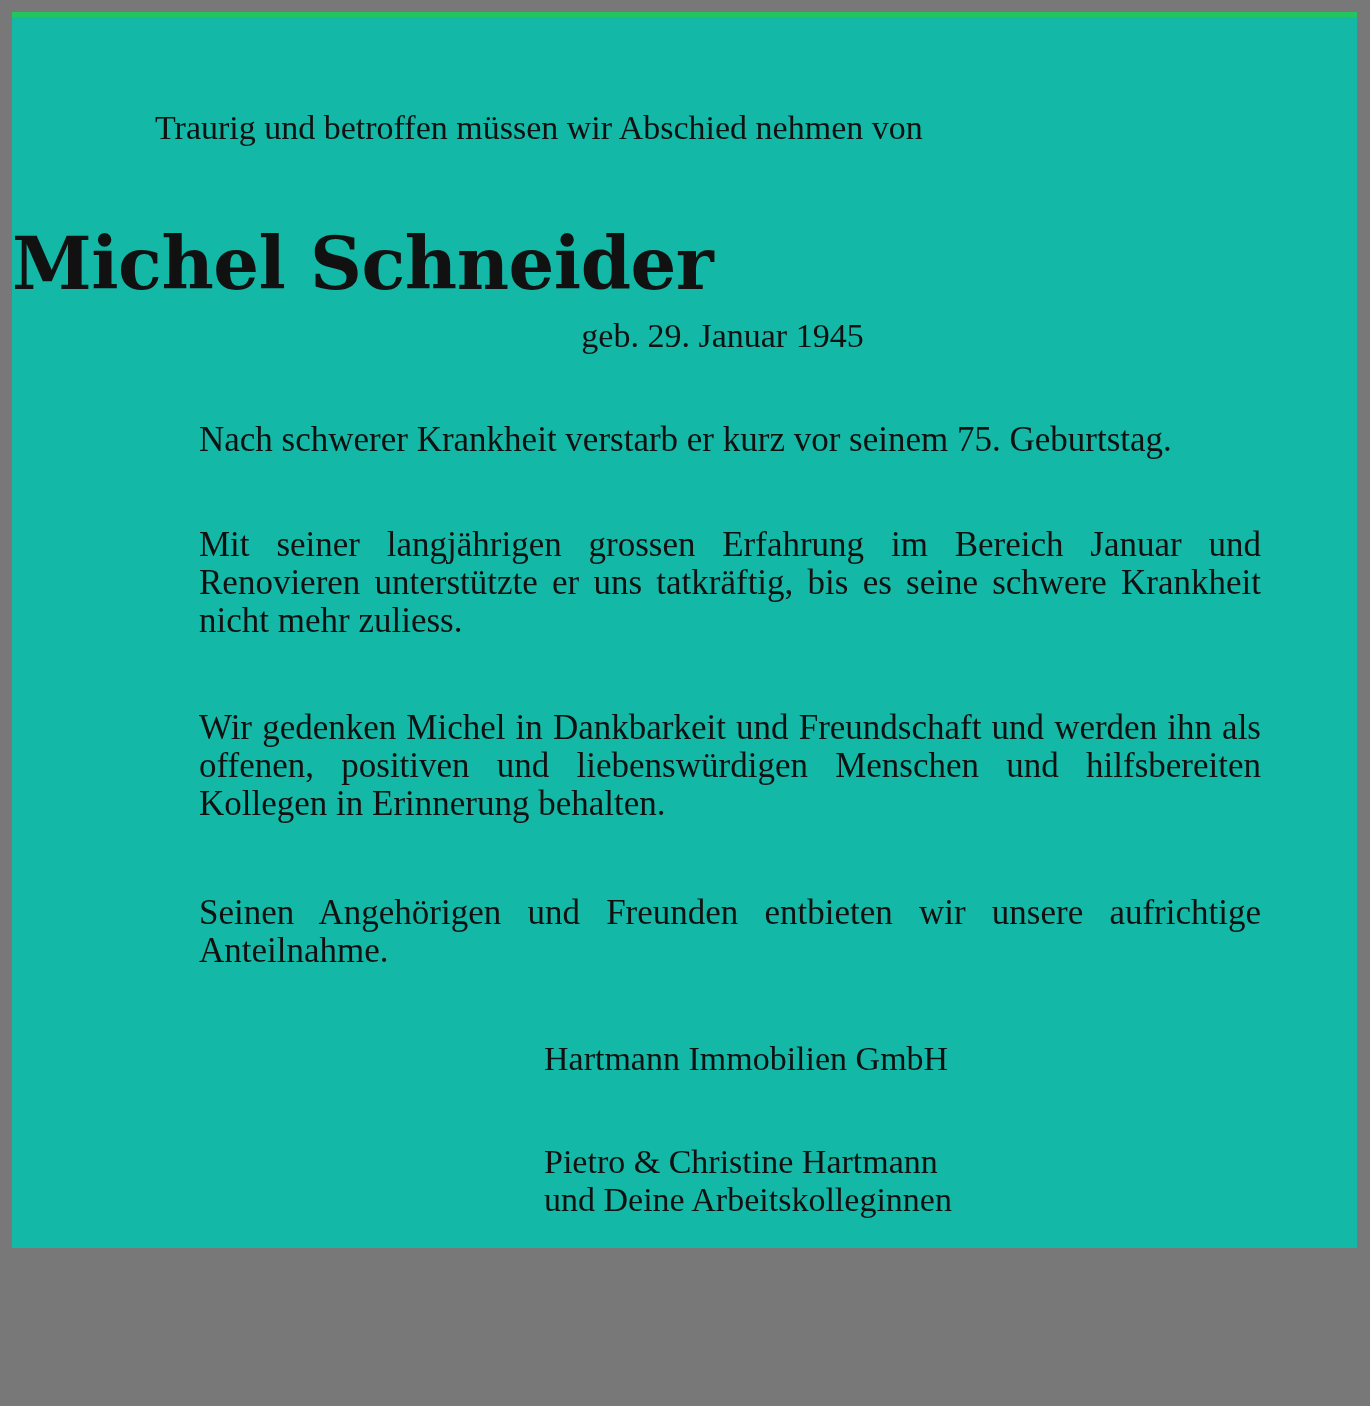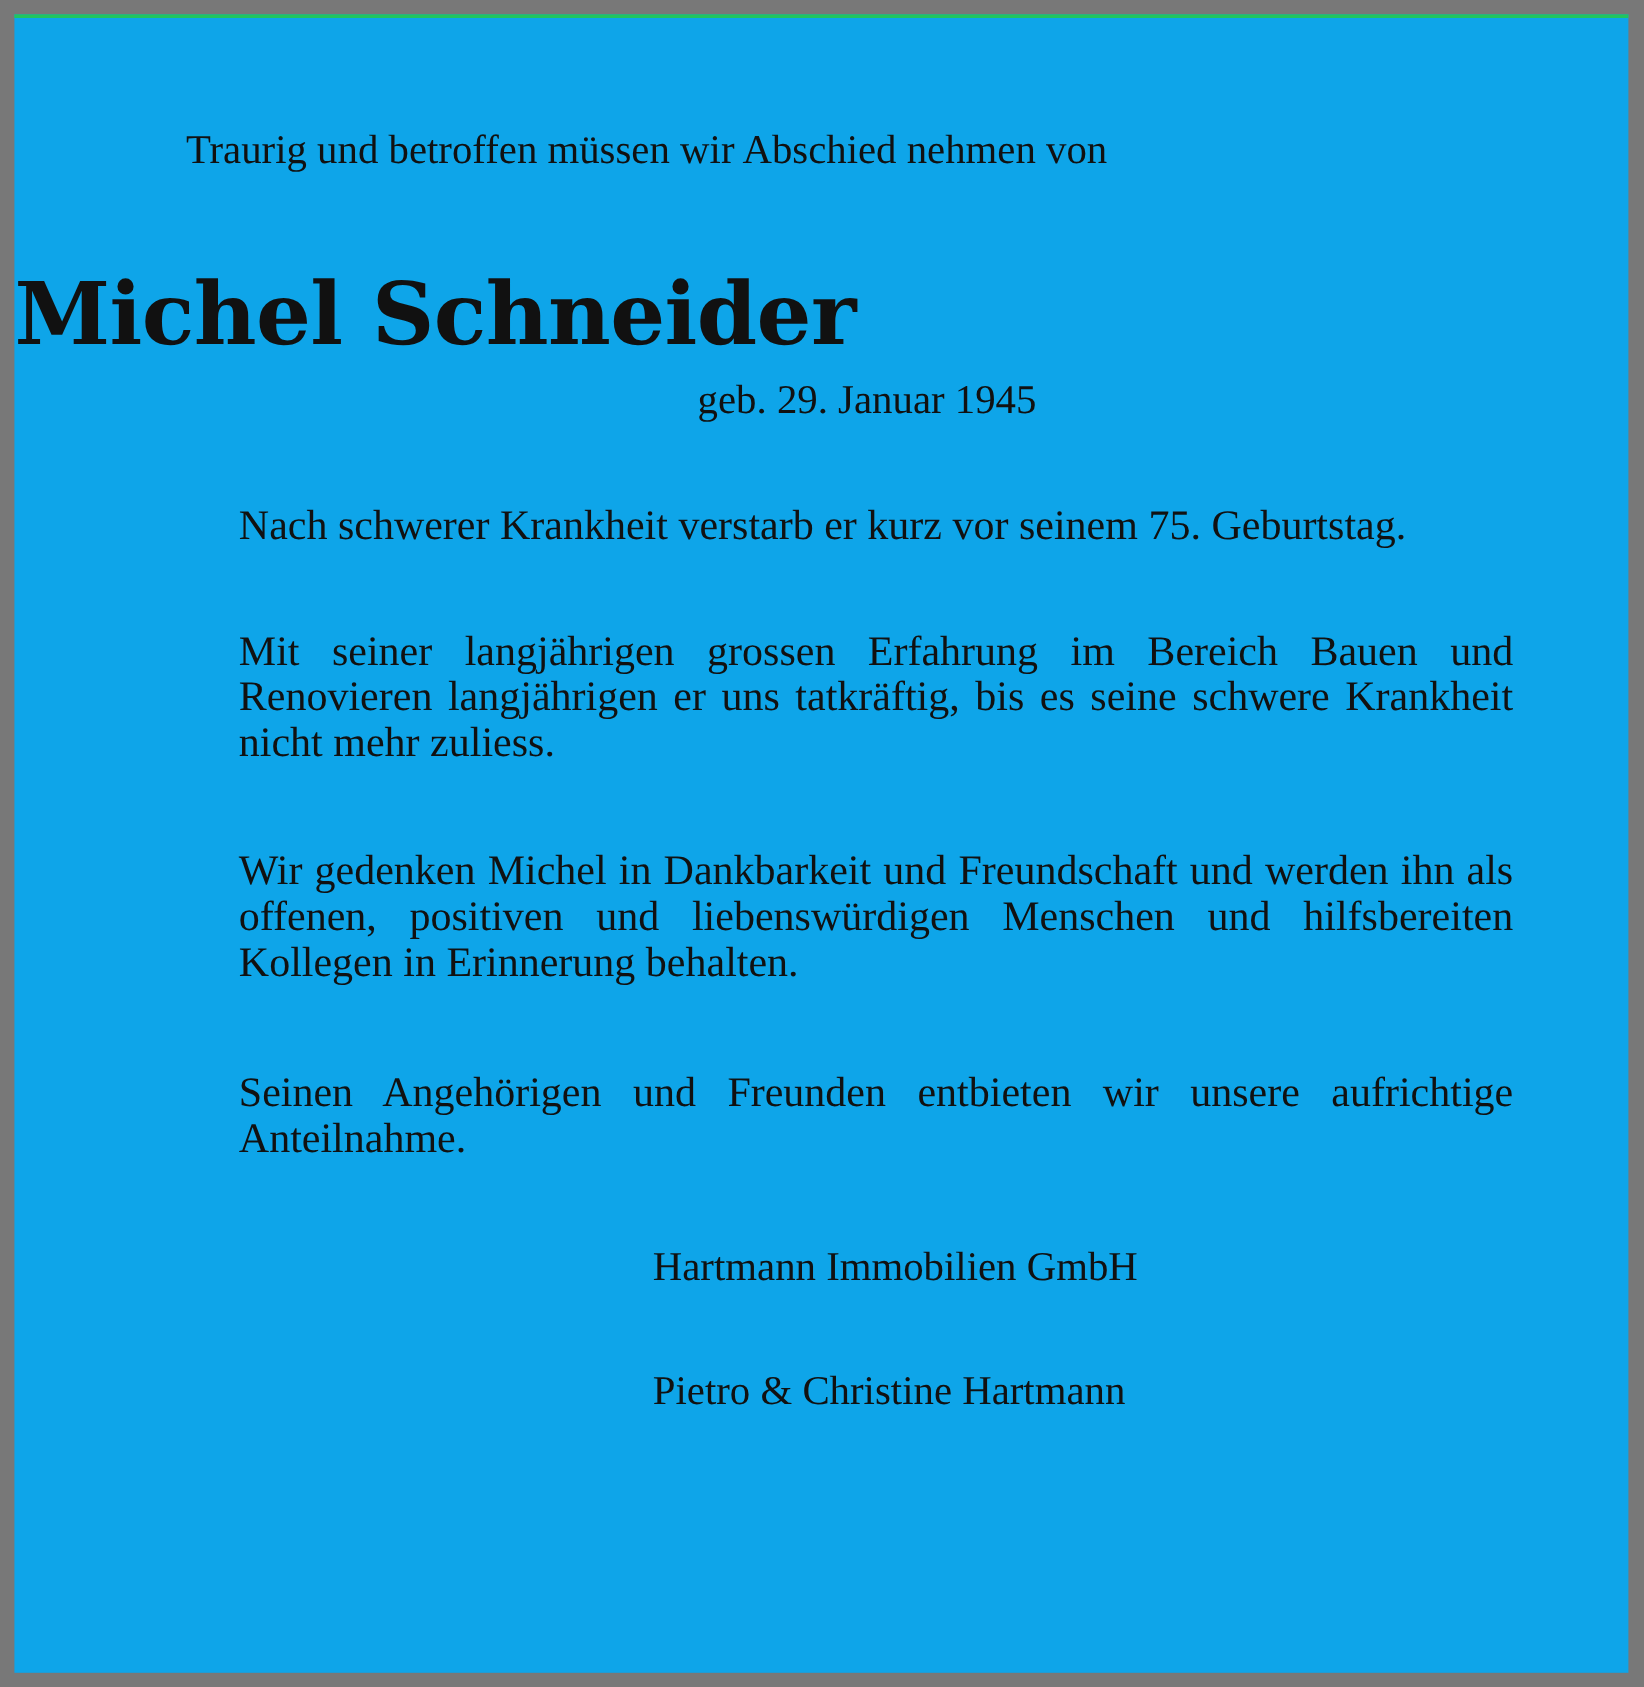--- a/index.html
+++ b/index.html
@@ -7,23 +7,23 @@
     width: 1370px; height: 1406px;
     background: #787878;
     position: relative;
     overflow: hidden;
     font-family: "DejaVu Serif", "Liberation Serif", serif;
     color: #111;
   }
   .page {
     position: absolute;
     left: 12px; top: 12px;
-    width: 1345px; height: 1382px;
-    background: #0ea5e9;
-    border-top: 3px solid #22c55e;
+    width: 1345px; height: 1236px;
+    background: #14b8a6;
+    border-top: 5px solid #22c55e;
     box-sizing: border-box;
   }
   .t { position: absolute; white-space: nowrap; font-family: "Liberation Serif", serif; }
   .intro { left: 143px; top: 92px; font-size: 34px; }
   .name {
     left: 0; width: 1345px; text-align: left;
     top: 204px; font-size: 72px; font-weight: bold; letter-spacing: -0.5px;
     font-family: "DejaVu Serif", serif;
   }
   .born { left: 0; width: 1345px; text-align: center; top: 300px; font-size: 34px; margin-left: 38px; }
@@ -47,22 +47,23 @@
 </style>
 </head>
 <body>
 
 <div class="page">
   <div class="t intro">Traurig und betroffen müssen wir Abschied nehmen von</div>
   <div class="t name">Michel Schneider</div>
   <div class="t born">geb. 29. Januar 1945</div>
 
   <div class="para p1 noj">Nach schwerer Krankheit verstarb er kurz vor seinem 75. Geburtstag.</div>
-  <div class="para p2">Mit seiner langjährigen grossen Erfahrung im Bereich Bauen und Renovieren langjährigen er uns tatkräftig, bis es seine schwere Krankheit nicht mehr zuliess.</div>
+  <div class="para p2">Mit seiner langjährigen grossen Erfahrung im Bereich Januar und Renovieren unterstützte er uns tatkräftig, bis es seine schwere Krankheit nicht mehr zuliess.</div>
   <div class="para p3">Wir gedenken Michel in Dankbarkeit und Freundschaft und werden ihn als offenen, positiven und liebenswürdigen Menschen und hilfsbereiten Kollegen in Erinnerung behalten.</div>
   <div class="para p4">Seinen Angehörigen und Freunden entbieten wir unsere aufrichtige Anteilnahme.</div>
 
   <div class="sig sig-company">Hartmann Immobilien GmbH</div>
   <div class="sig sig-names">
     <div>Pietro &amp; Christine Hartmann</div>
+    <div>und Deine Arbeitskolleginnen</div>
   </div>
 
 </div>
 
 </body></html>

